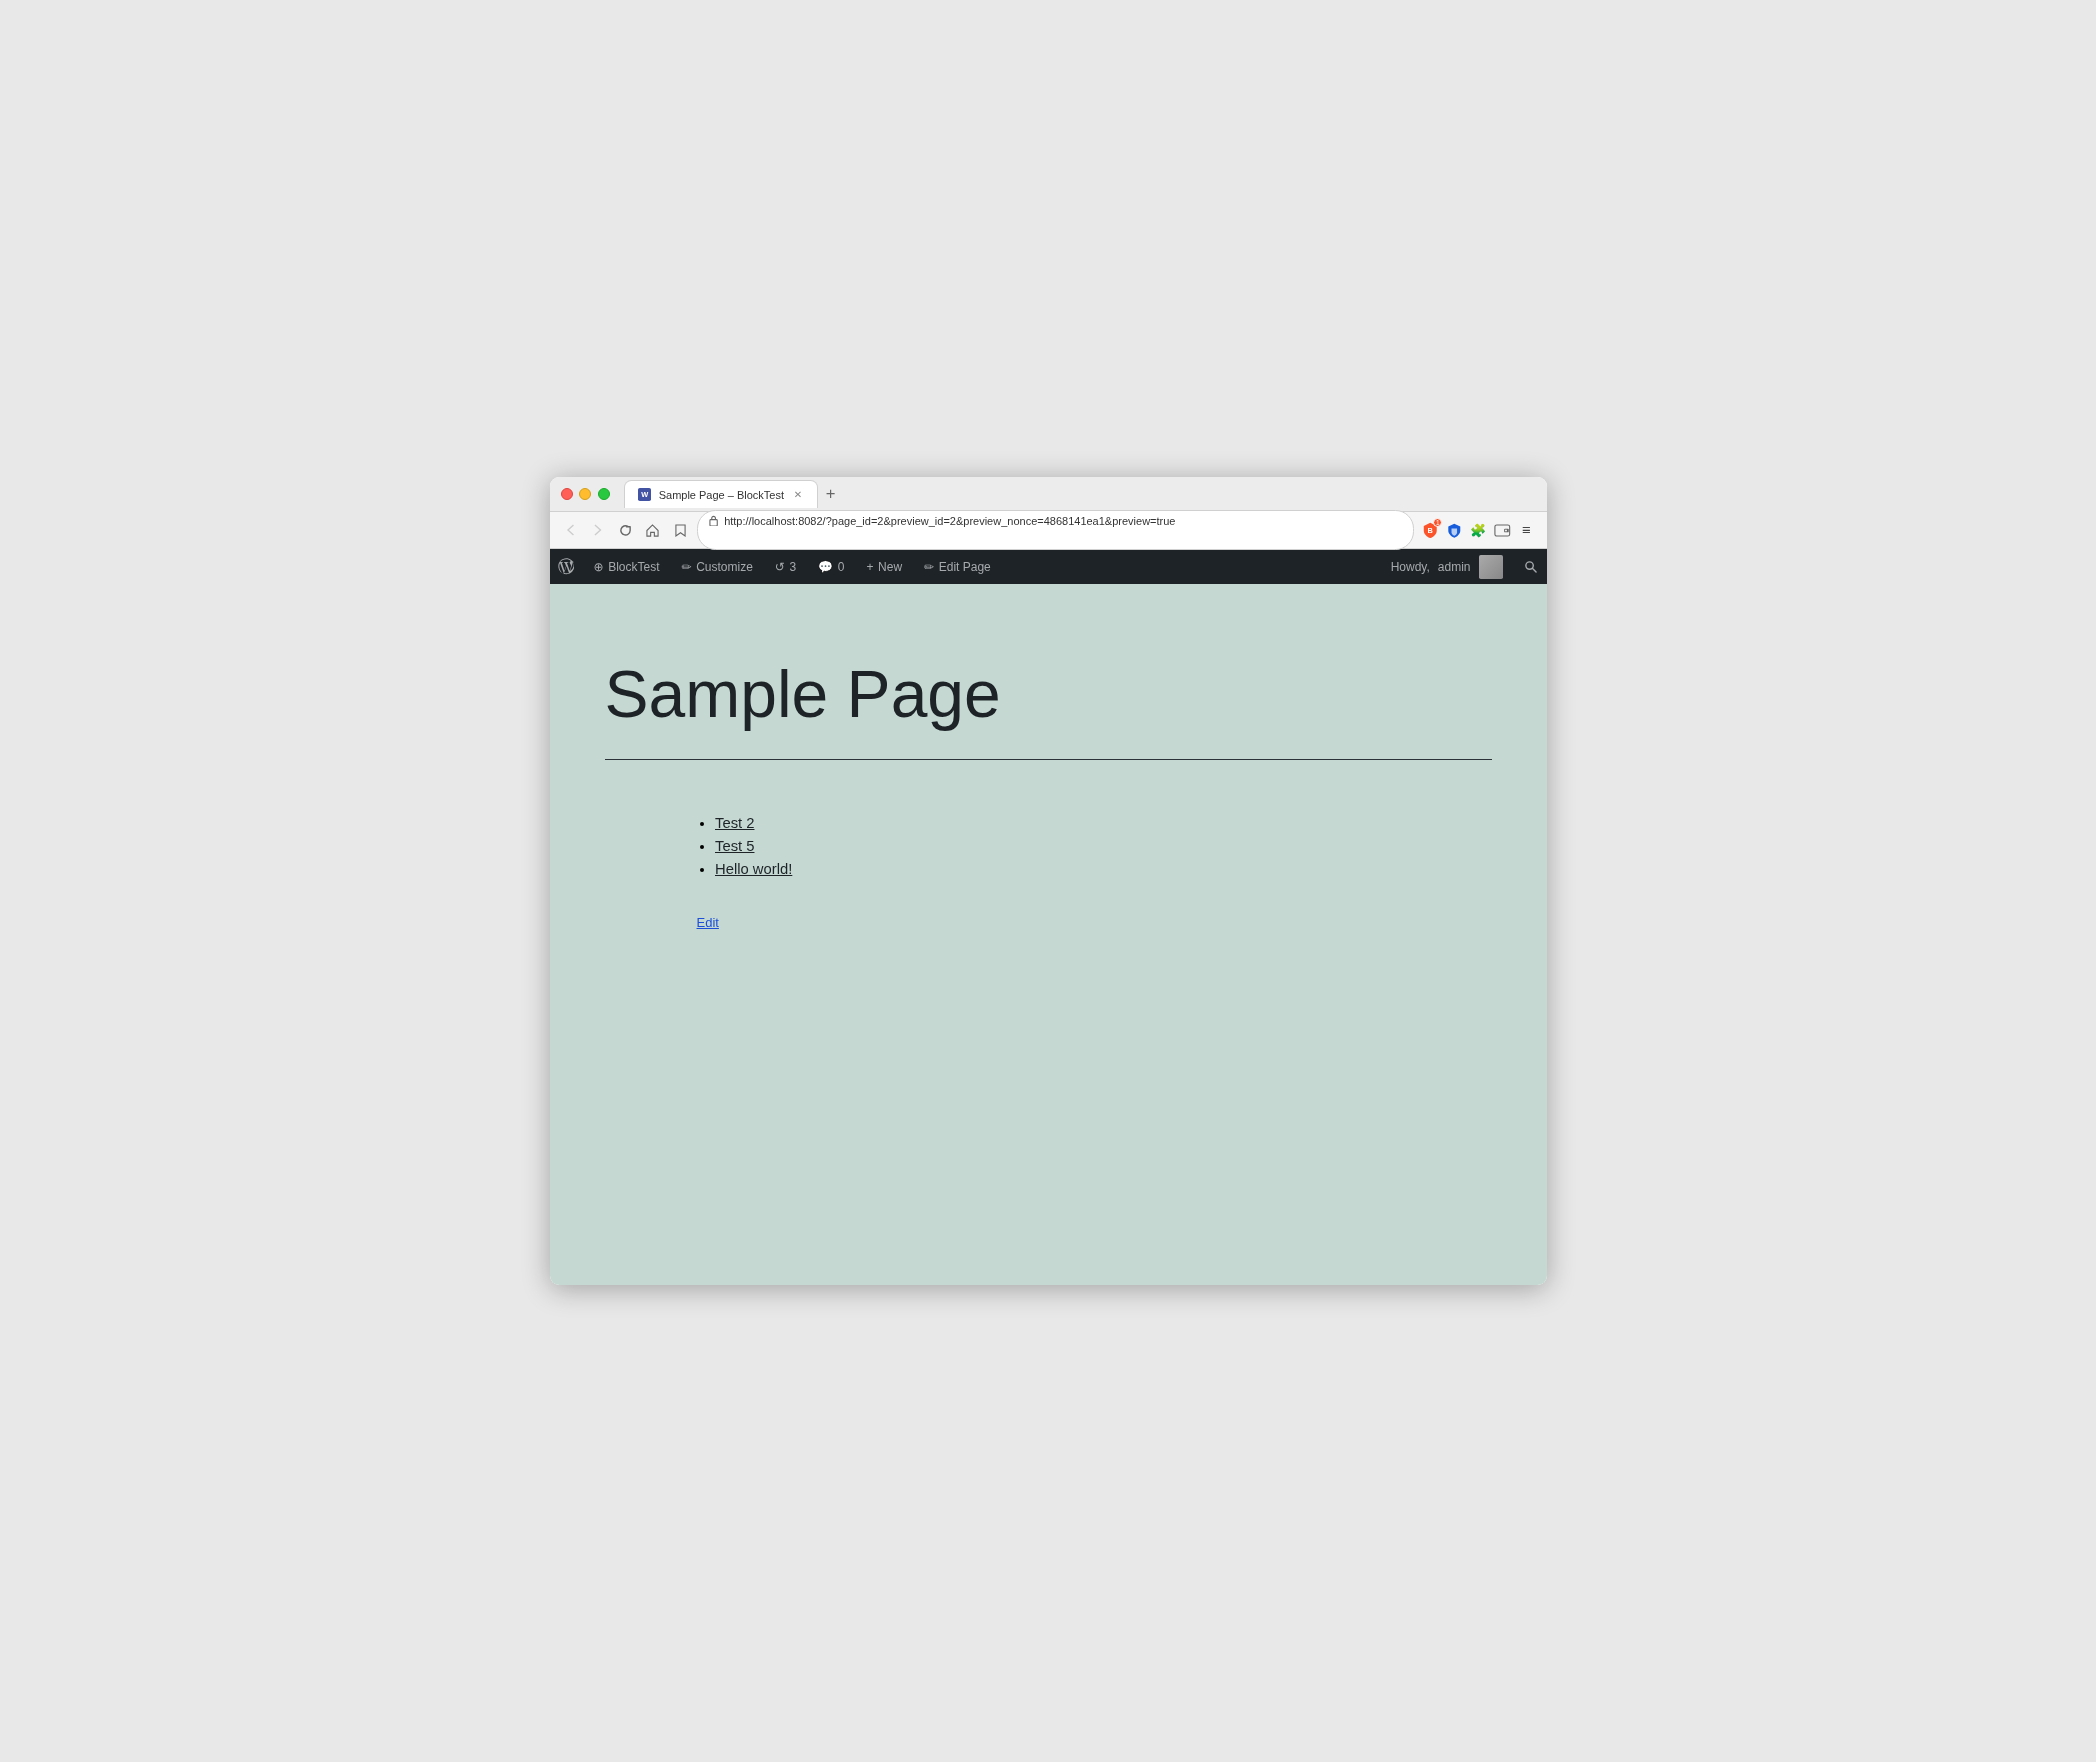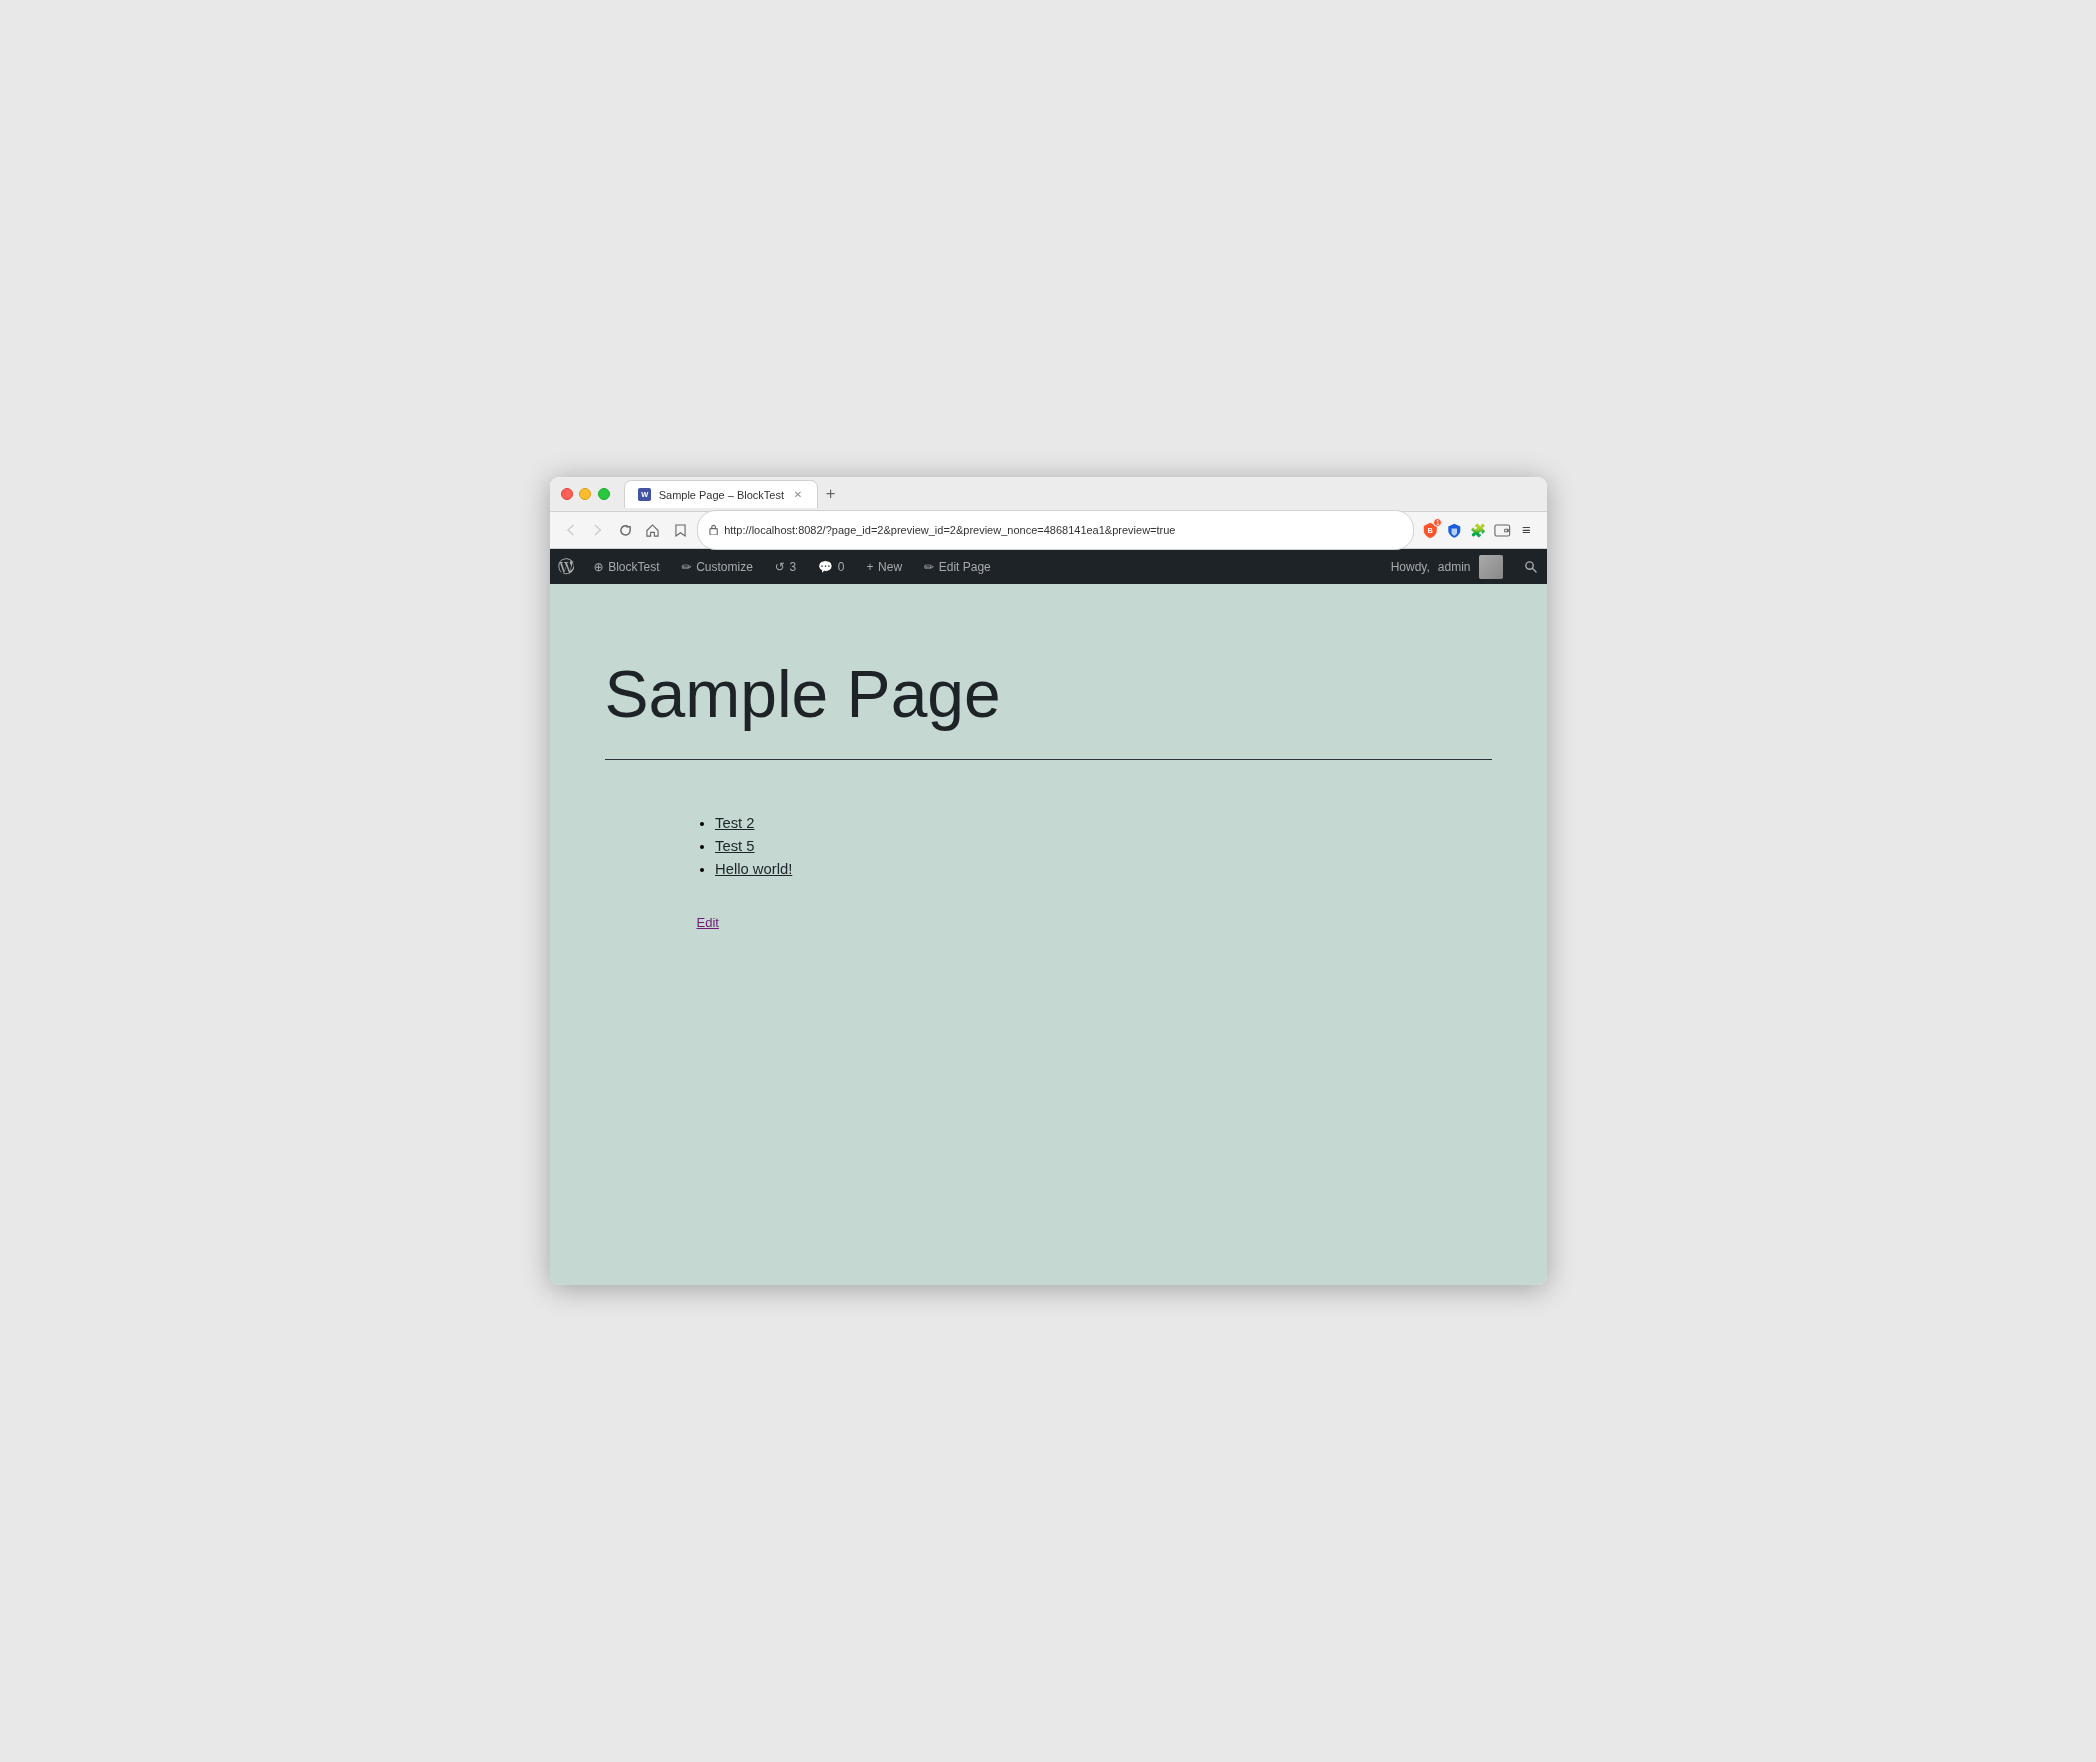--- a/index.html
+++ b/index.html
@@ -110,21 +110,21 @@
     .nav-btn:disabled { color: #ccc; }
     .url-bar {
       flex: 1;
       background: white;
       border: 0.9px solid #d0d0d0;
       border-radius: 18.5px;
       padding: 3.7px 11px;
       font-size: 11px;
       color: #333;
       display: flex;
-      align-items: center;
+      align-items: flex-start;
       gap: 5.5px;
       height: 40px;
     }
     .url-lock { color: #666; font-size: 10px; }
     .url-text { flex: 1; font-size: 11px; color: #333; }
     .browser-extensions {
       display: flex;
       align-items: center;
       gap: 5.5px;
     }
@@ -246,21 +246,21 @@
       margin-bottom: 7.4px;
     }
 
     .posts-list a {
       color: #1d2327;
       text-decoration: underline;
       font-size: 14.8px;
     }
 
     .edit-link {
-      color: #701a75;
+      color: #1d4ed8;
       text-decoration: underline;
       font-size: 13px;
       cursor: pointer;
     }
   </style>
 </head>
 <body>
 
 <div class="browser-window">
 

